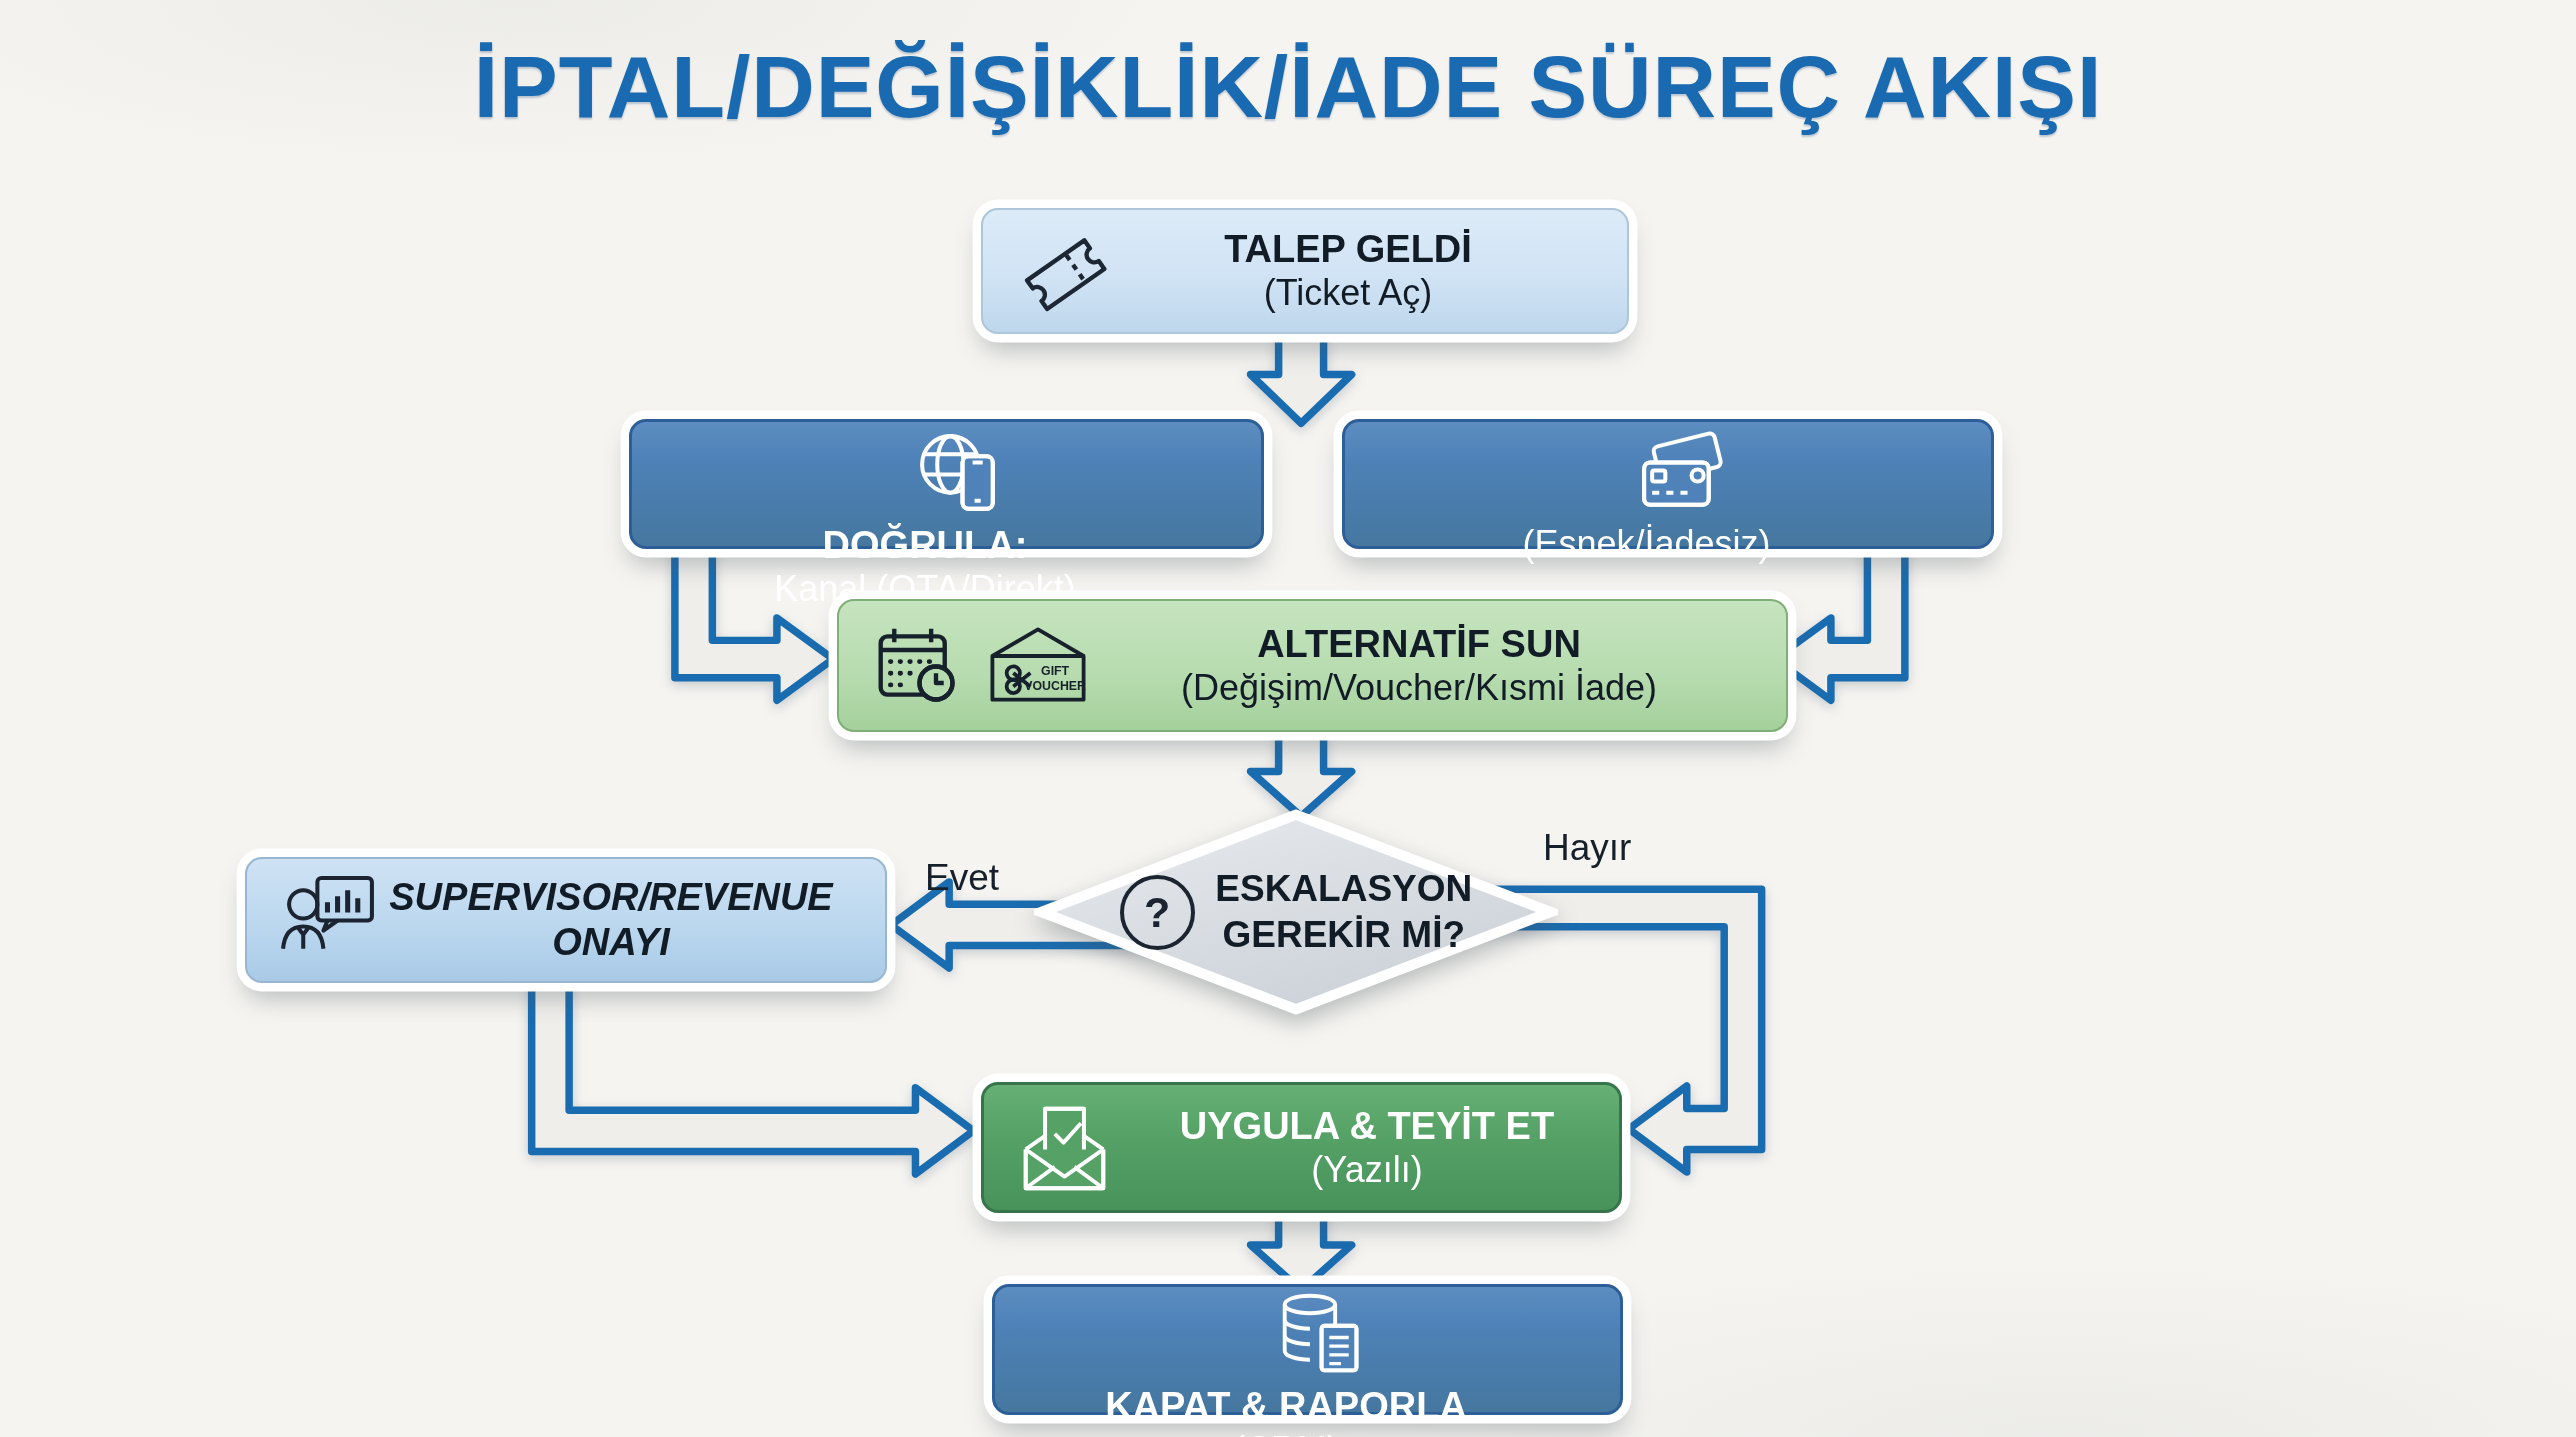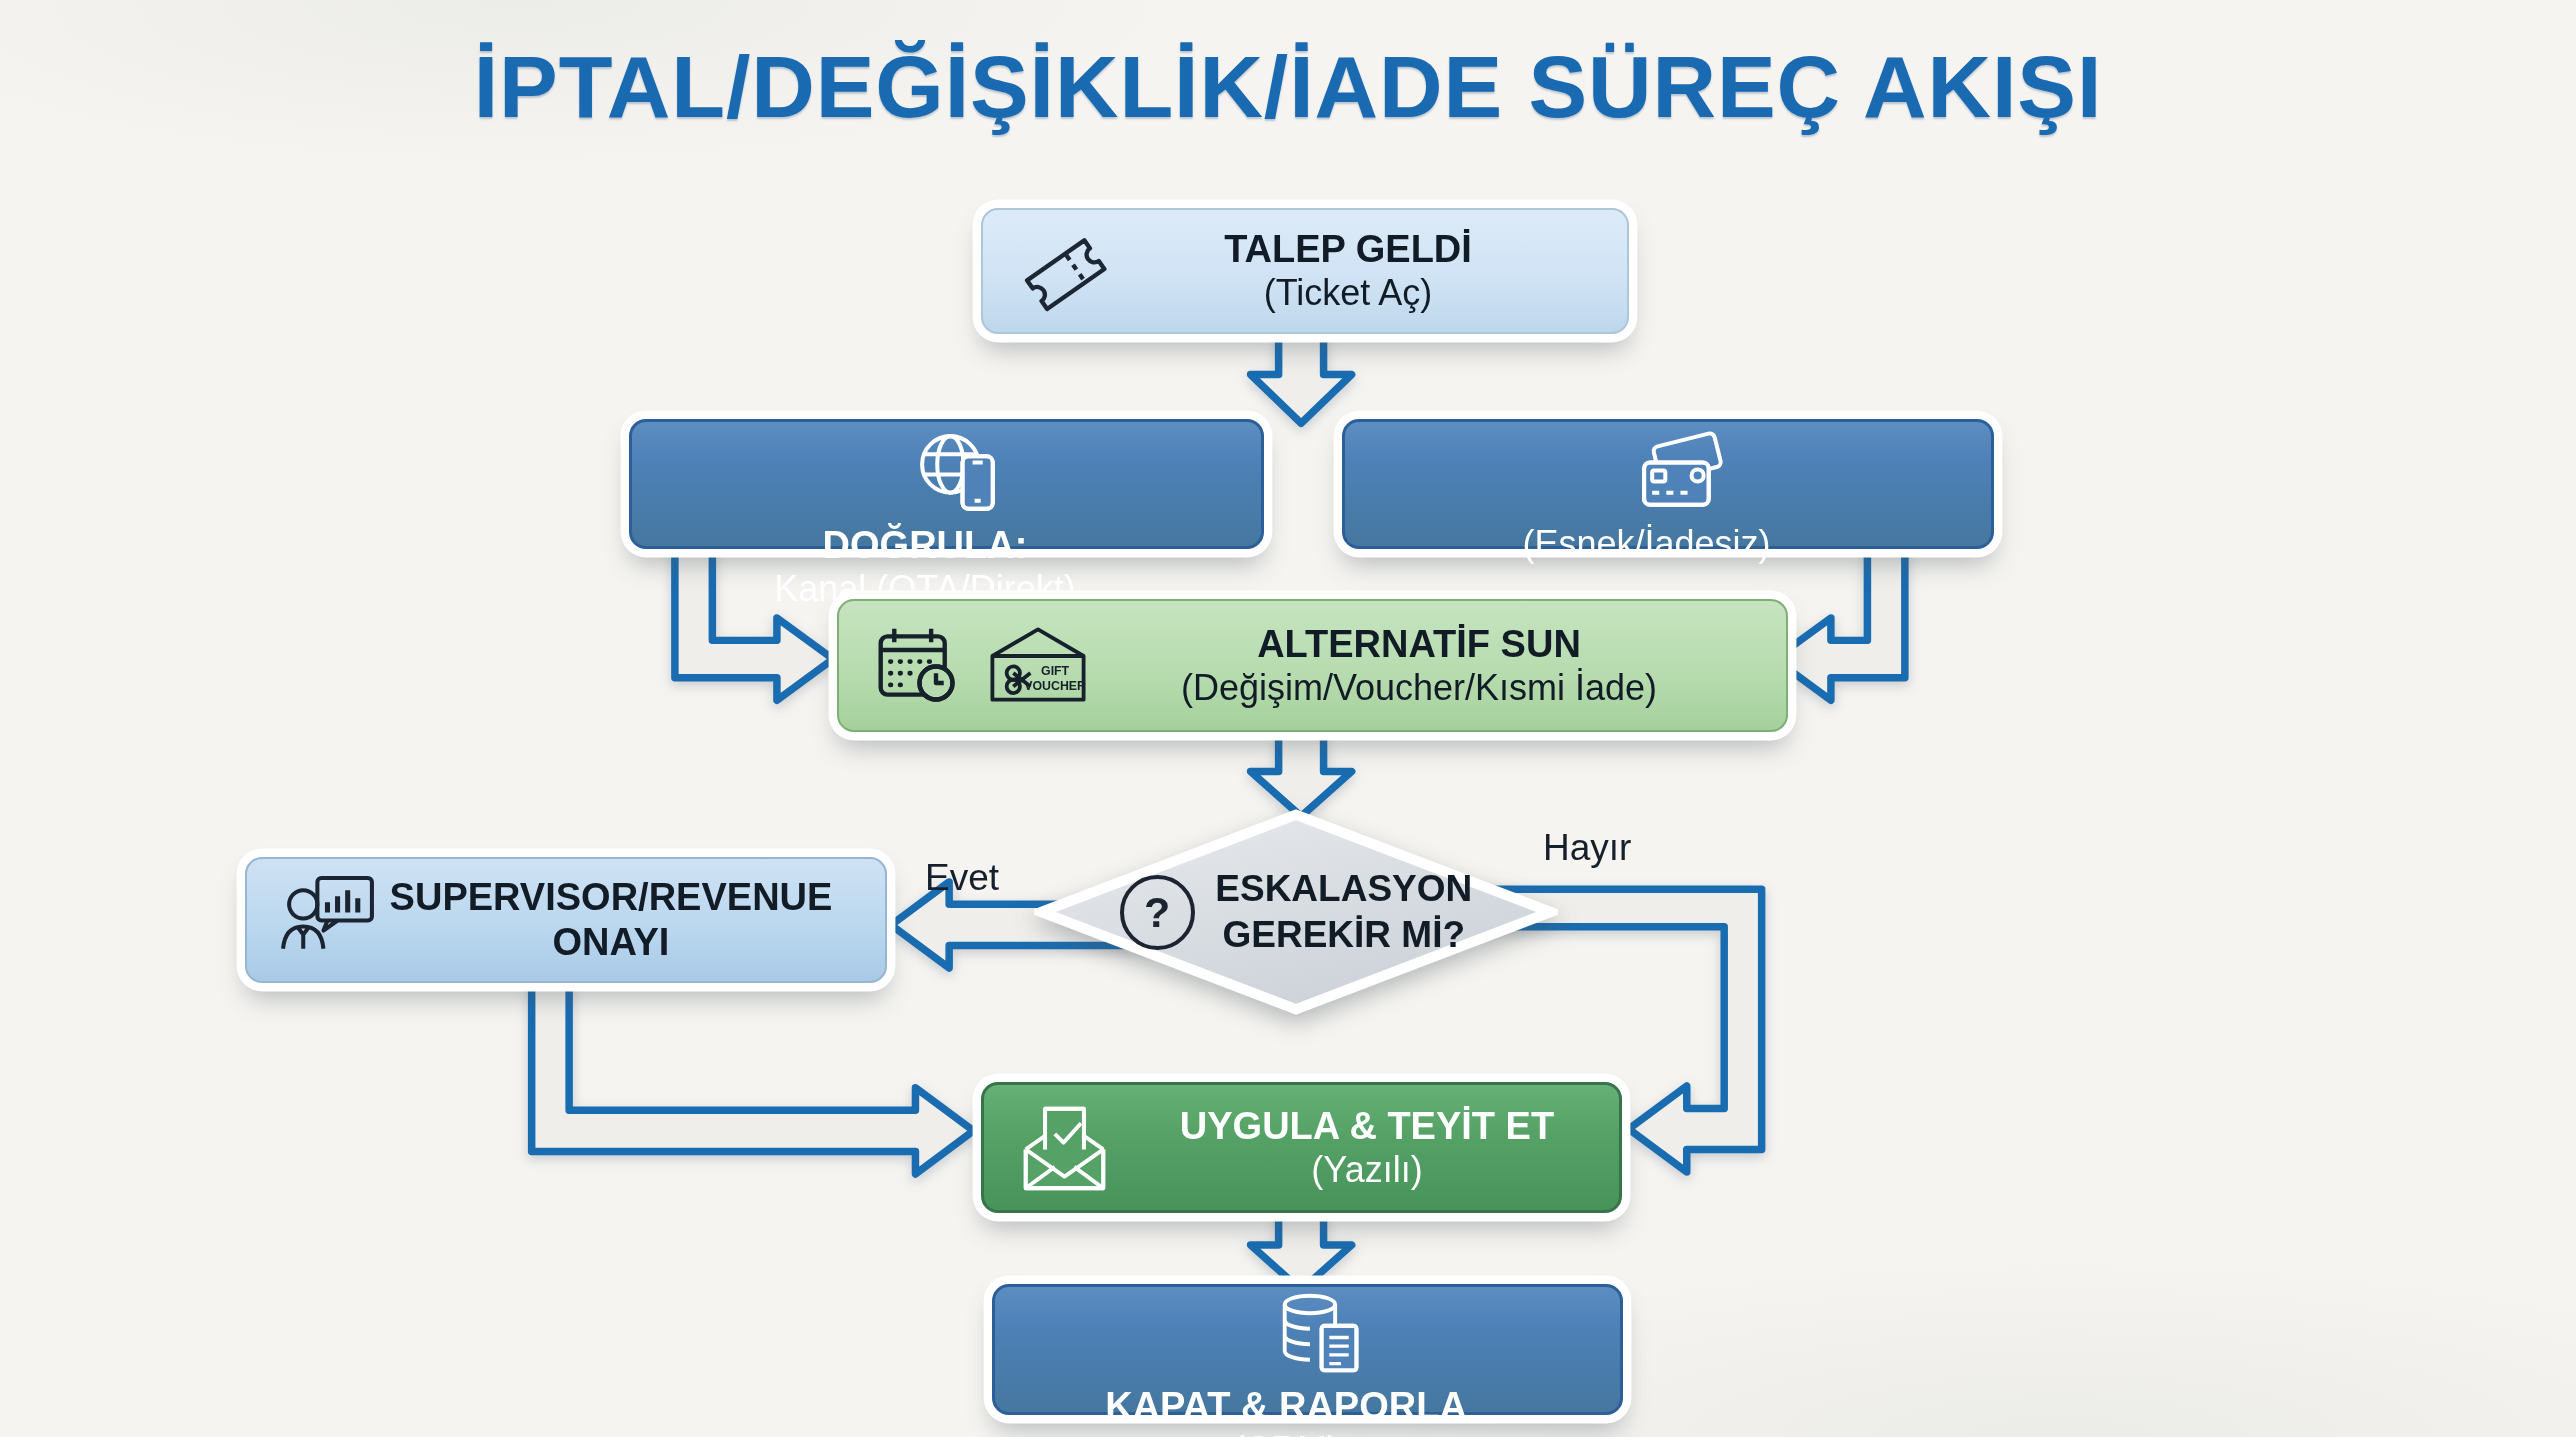--- a/index.html
+++ b/index.html
@@ -31,21 +31,21 @@
     border-radius:17px;
     display:flex;align-items:center;
     box-shadow:0 0 0 8.4px #ffffff, 0 15px 24px rgba(70,80,90,.35);
   }
   .node .iconwrap{flex:0 0 auto;display:flex;align-items:center;justify-content:center;padding-left:32px;}
   .node .txt{flex:1 1 auto;text-align:center;padding-right:43px;}
   .node .l1{font-weight:700;font-size:38px;line-height:1.18;}
   .node .l2{font-weight:400;font-size:36px;line-height:1.18;}
   .blue-med{background:linear-gradient(180deg,#5d8dc1 0%,var(--box-blue,#4e82b8) 30%,#45779f 100%);border:3.7px solid var(--box-blue-border,#2c5f98);color:#fff;flex-direction:column;}
   .blue-light{background:linear-gradient(180deg,#dcebf8 0%,var(--box-lightblue,#cfe2f4) 60%,#bed7ec 100%);border:2.8px solid #adc6da;color:var(--text-dark,#121c26);}
-  .blue-light2{background:linear-gradient(180deg,#cfe2f4 0%,var(--box-lightblue2,#b9d6ee) 60%,#a9cae6 100%);border:2.8px solid #96b6d2;color:var(--text-dark,#121c26);}
+  .blue-light2{background:linear-gradient(180deg,#cfe2f4 0%,var(--box-lightblue2,#b9d6ee) 60%,#a9cae6 100%);border:2.8px solid #96b6d2;color:var(--text-dark,#121c26);font-style:italic;}
   .green-light{background:linear-gradient(180deg,#c6e4bf 0%,var(--box-lightgreen,#b6dbae) 60%,#a4d09b 100%);border:2.8px solid #7fae77;color:var(--text-dark,#121c26);}
   .green-med{background:linear-gradient(180deg,#66b075 0%,var(--box-green,#55a166) 40%,#47935a 100%);border:3.7px solid var(--box-green-border,#37744b);color:#fff;gap:45px;}
   .edge-label{position:absolute;z-index:3;font-size:37px;font-weight:400;color:#15202a;}
   .diamond{position:absolute;z-index:2;}
   .diamond svg{position:absolute;left:0;top:0;filter:drop-shadow(0 9.4px 11.2px rgba(70,80,90,.35));}
   .diamond .dtxt{
     position:absolute;inset:0;display:flex;align-items:center;justify-content:center;gap:20.6px;
     color:var(--text-dark,#121c26);
   }
   .diamond .dlines{text-align:center;font-weight:700;font-size:37px;line-height:1.25;}

